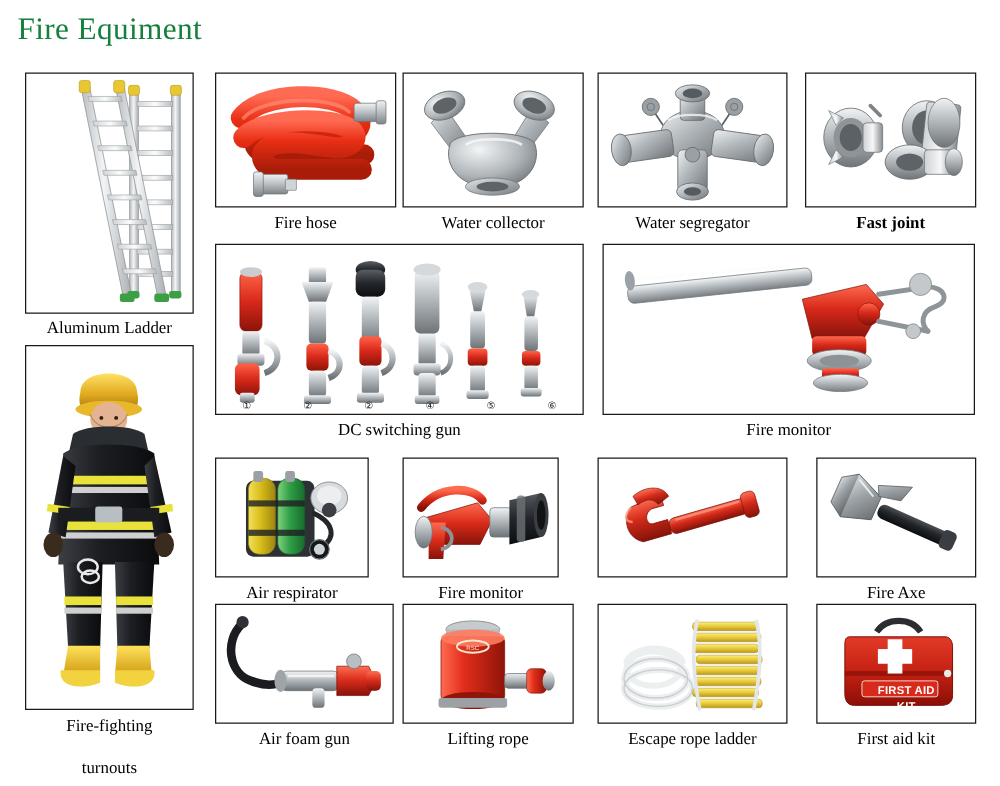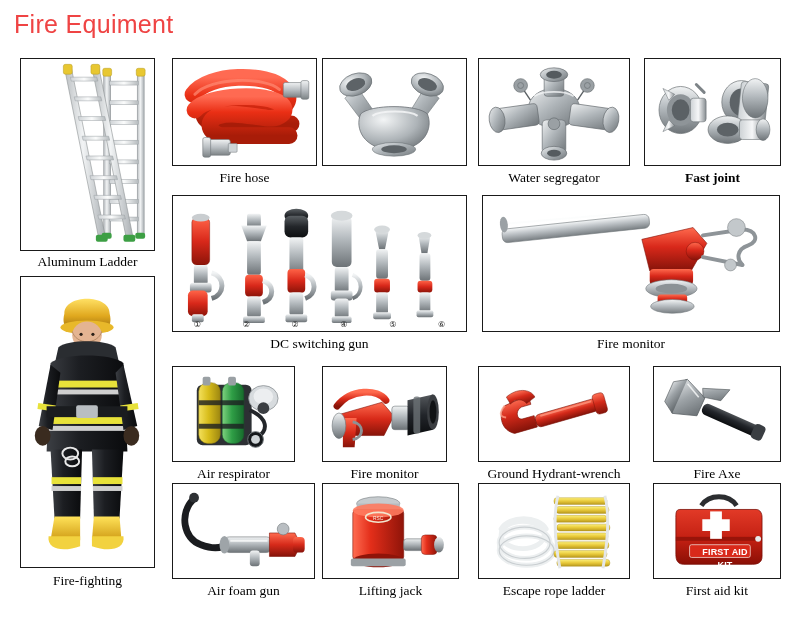--- a/index.html
+++ b/index.html
@@ -12,22 +12,22 @@
     height: 629px;
     font-family: "Liberation Serif", serif;
     position: relative;
     overflow: hidden;
   }
   #page-title {
     position: absolute;
     left: 14px;
     top: 10px;
     font-size: 25px;
-    font-family: Liberation Sans, sans-serif;
-    color: #ef4444;
+    font-family: Liberation Serif, serif;
+    color: #15803d;
     letter-spacing: 0.3px;
   }
   .cell {
     position: absolute;
     box-sizing: border-box;
   }
   .frame {
     position: absolute;
     left: 0;
     top: 0;
@@ -198,20 +198,21 @@
         <ellipse cx="106" cy="26" rx="17" ry="11" transform="rotate(20 106 26)" fill="url(#mc2)" stroke="#6c7276" stroke-width="0.7"></ellipse>
         <ellipse cx="106" cy="26" rx="10" ry="6" transform="rotate(20 106 26)" fill="#5d6367"></ellipse>
       </g>
 
       <path d="M38 56 C48 46, 96 46, 106 56 C112 70, 104 92, 72 93 C40 92, 32 70, 38 56 Z" fill="url(#mc2)" stroke="#6c7276" stroke-width="0.8"></path>
       <ellipse cx="72" cy="92" rx="22" ry="7" fill="url(#mc1)" stroke="#6c7276" stroke-width="0.6"></ellipse>
       <ellipse cx="72" cy="92" rx="13" ry="4" fill="#5d6367"></ellipse>
       <path d="M50 58 C58 52, 88 52, 96 58" fill="none" stroke="#f4f6f7" stroke-width="2.2" opacity="0.85"></path>
     </svg>
   </div>
+  <div class="caption" style="top:112px;">Water collector</div>
 </div>
 
 <div class="cell" style="left:478px; top:58px; width:152px; height:130px;">
   <div class="frame" style="width:152px; height:108px;">
     <svg class="art" viewBox="0 0 152 108">
       <defs>
         <linearGradient id="sg1" x1="0" y1="0" x2="1" y2="1">
           <stop offset="0%" stop-color="#eef0f1"></stop>
           <stop offset="45%" stop-color="#b0b6ba"></stop>
           <stop offset="100%" stop-color="#6f7579"></stop>
@@ -493,20 +494,21 @@
       <path d="M104 262 C106 276, 88 278, 72 272 L72 262 Z" fill="#f2d23f"></path>
 
       <g fill="none" stroke="#e9e9e9" stroke-width="2">
         <ellipse cx="50" cy="178" rx="8" ry="6"></ellipse>
         <ellipse cx="52" cy="186" rx="7" ry="5"></ellipse>
       </g>
     </svg>
   </div>
   <div class="caption two-line" style="top:296px;">
     <div>Fire-fighting</div>
+    <div style="margin-top:16px;">turnouts</div>
   </div>
 </div>
 
 <div class="cell" style="left:172px; top:366px; width:123px; height:115px;">
   <div class="frame" style="width:123px; height:96px;">
     <svg class="art" viewBox="0 0 123 96">
       <defs>
         <linearGradient id="cylY" x1="0" y1="0" x2="1" y2="0">
           <stop offset="0%" stop-color="#f3e05c"></stop>
           <stop offset="45%" stop-color="#d8bd1b"></stop>
@@ -601,21 +603,20 @@
         <path d="M30 26 C20 34, 20 50, 32 56 L56 56 L56 44 L44 44 C38 44, 38 34, 46 32 L56 32 L56 22 Z" fill="url(#wRed)" stroke="#7d1208" stroke-width="0.6"></path>
         <path d="M30 26 C22 32, 22 36, 28 38" fill="none" stroke="#ff9c85" stroke-width="2" opacity="0.8"></path>
 
         <path d="M34 18 C46 12, 60 16, 62 26 L52 30 C50 24, 42 22, 36 26 Z" fill="url(#wRed)" stroke="#7d1208" stroke-width="0.5"></path>
 
         <rect x="118" y="40" width="12" height="21" rx="4" fill="url(#wRed)" stroke="#7d1208" stroke-width="0.5"></rect>
         <path d="M62 46 L116 46" stroke="#ff9d86" stroke-width="2" opacity="0.7"></path>
       </g>
     </svg>
   </div>
-  <div class="caption" style="top:100px;">Ground Hydrant-wrench</div>
 </div>
 
 <div class="cell" style="left:653px; top:366px; width:128px; height:115px;">
   <div class="frame" style="width:128px; height:96px;">
     <svg class="art" viewBox="0 0 128 96">
       <defs>
         <linearGradient id="axeMet" x1="0" y1="0" x2="1" y2="1">
           <stop offset="0%" stop-color="#e9ecee"></stop>
           <stop offset="45%" stop-color="#9ea4a8"></stop>
           <stop offset="100%" stop-color="#5f6569"></stop>
@@ -701,21 +702,21 @@
       <ellipse cx="56" cy="34" rx="13" ry="5" fill="none" stroke="#f2e6cf" stroke-width="1.6"></ellipse>
       <text x="56" y="37" text-anchor="middle" font-family="Liberation Sans, sans-serif" font-size="5" fill="#f5efe2">RSC</text>
 
       <rect x="28" y="76" width="56" height="8" rx="2" fill="#9ba1a5"></rect>
 
       <rect x="82" y="56" width="22" height="12" rx="3" fill="url(#ljMet)" stroke="#6c7276" stroke-width="0.6"></rect>
       <rect x="100" y="52" width="16" height="20" rx="4" fill="url(#ljRed)" stroke="#7d1208" stroke-width="0.5"></rect>
       <ellipse cx="118" cy="62" rx="5" ry="8" fill="url(#ljMet)"></ellipse>
     </svg>
   </div>
-  <div class="caption" style="top:100px;">Lifting jack</div>
+  <div class="caption" style="top:100px;">Lifting rope</div>
 </div>
 
 <div class="cell" style="left:478px; top:483px; width:152px; height:118px;">
   <div class="frame" style="width:152px; height:96px;">
     <svg class="art" viewBox="0 0 152 96">
       <defs>
         <linearGradient id="rungY" x1="0" y1="0" x2="0" y2="1">
           <stop offset="0%" stop-color="#fdf07a"></stop>
           <stop offset="50%" stop-color="#e8c93a"></stop>
           <stop offset="100%" stop-color="#b9991d"></stop>

